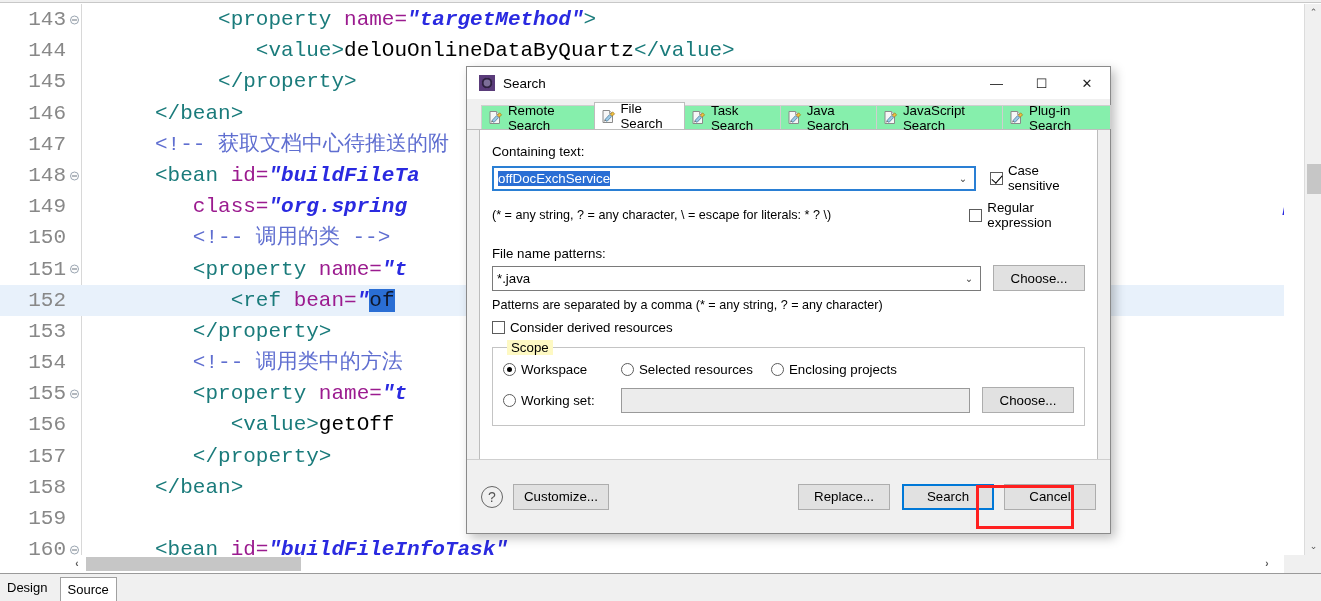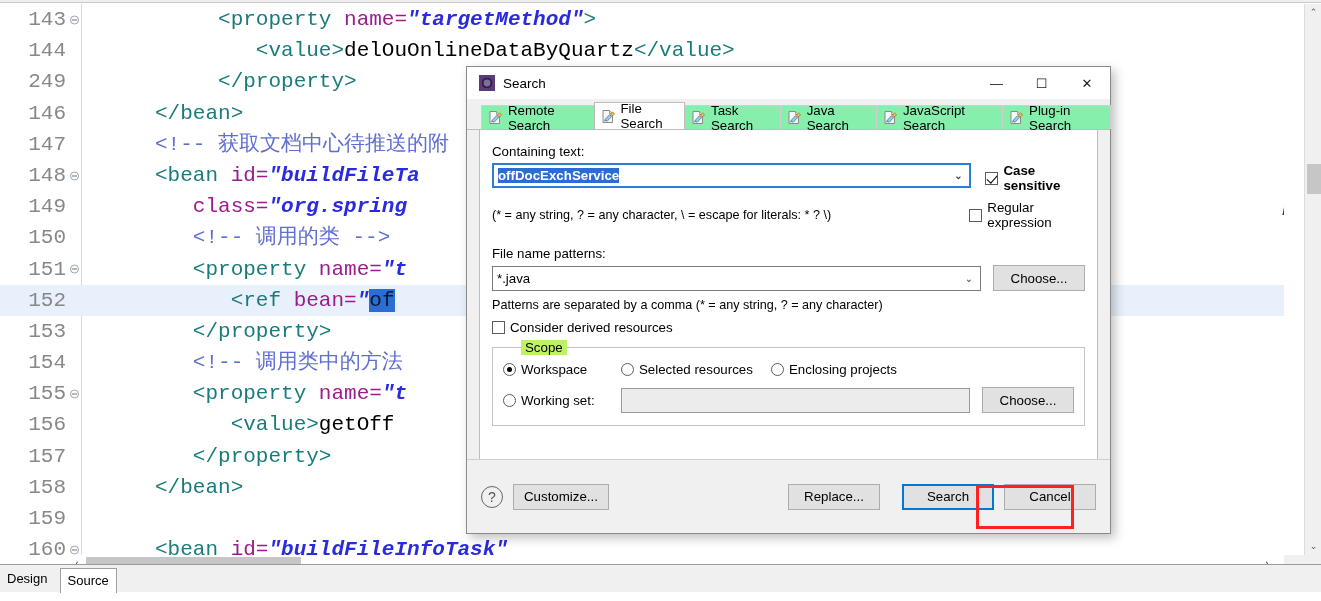--- a/index.html
+++ b/index.html
@@ -75,21 +75,21 @@
   .hscroll .arrow-l, .hscroll .arrow-r {
     position:absolute; top:0; width:18px; height:18px; color:#555;
     font-size:10px; text-align:center; line-height:18px; font-weight:bold;
   }
   .hscroll .arrow-l{ left:68px;} .hscroll .arrow-r{ left:1258px;}
   .hthumb { position:absolute; left:86px; top:2px; width:215px; height:14px; background:#c6c6c6; }
   .hs-right { position:absolute; left:1284px; bottom:28px; width:37px; height:18px; background:#f0f0f0;}
 
   
   .bottom-strip {
-    position:absolute; left:0; bottom:9px; width:1321px; height:28px;
+    position:absolute; left:0; bottom:0; width:1321px; height:28px;
     background:#f0f0f0; border-top:1px solid #9a9a9a;
   }
   .btab {
     position:absolute; top:2px; height:24px; line-height:24px;
     font-size:13px; color:#000; padding:0 7px;
   }
   .btab.active { background:#ffffff; border:1px solid #a0a0a0; border-bottom:none; top:3px; height:25px; line-height:23px;}
 
   
   #dialog {
@@ -177,21 +177,21 @@
     font-size:13.3px; color:#000;
     display:flex; align-items:center; justify-content:center;
   }
   .btn.focusdefault { border:2px solid #0078d7; background:#e1e1e1; }
 
   .group {
     position:relative; margin-top:12px; border:1px solid #c4c4c4;
     padding:14px 10px 12px 10px;
   }
   .group > .legend {
-    position:absolute; top:-8px; left:28px; background:#bef264;
+    position:absolute; top:-8px; left:14px; background:#fef9c3;
     padding:0 4px; font-size:13.3px; color:#000;
   }
   .ws-input {
     flex:1; height:25px; background:#ececec; border:1px solid #9a9a9a;
   }
 
   .footer {
     position:absolute; left:0; bottom:0; width:100%; height:74px;
     border-top:1px solid #cfcfcf; background:#f0f0f0;
   }
@@ -213,21 +213,21 @@
 <div id="editor">
   <div class="edge-top"></div>
 
   <div class="code-area">
     <div class="gutter">
       <div class="gutter-sel" id="gutterSel" style="top: 282.8px;"></div>
     </div>
     <div id="lines">
         <div class="line"><span class="ln">143</span><span class="fold"></span><span class="code"><span class="txt">          </span><span class="tag">&lt;property</span><span class="txt"> </span><span class="attr">name=</span><span class="str">"targetMethod"</span><span class="tag">&gt;</span></span></div>
         <div class="line"><span class="ln">144</span><span class="code"><span class="txt">             </span><span class="tag">&lt;value&gt;</span><span class="txt">delOuOnlineDataByQuartz</span><span class="tag">&lt;/value&gt;</span></span></div>
-        <div class="line"><span class="ln">249</span><span class="code"><span class="txt">          </span><span class="tag">&lt;/property&gt;</span></span></div>
+        <div class="line"><span class="ln">145</span><span class="code"><span class="txt">          </span><span class="tag">&lt;/property&gt;</span></span></div>
         <div class="line"><span class="ln">146</span><span class="code"><span class="txt">     </span><span class="tag">&lt;/bean&gt;</span></span></div>
         <div class="line"><span class="ln">147</span><span class="code"><span class="txt">     </span><span class="cmt">&lt;!-- 获取文档中心待推送的附</span></span></div>
         <div class="line"><span class="ln">148</span><span class="fold"></span><span class="code"><span class="txt">     </span><span class="tag">&lt;bean</span><span class="txt"> </span><span class="attr">id=</span><span class="str">"buildFileTa</span></span></div>
         <div class="line"><span class="ln">149</span><span class="code"><span class="txt">        </span><span class="attr">class=</span><span class="str">"org.spring</span></span></div>
         <div class="line"><span class="ln">150</span><span class="code"><span class="txt">        </span><span class="cmt">&lt;!-- 调用的类 --&gt;</span></span></div>
         <div class="line"><span class="ln">151</span><span class="fold"></span><span class="code"><span class="txt">        </span><span class="tag">&lt;property</span><span class="txt"> </span><span class="attr">name=</span><span class="str">"t</span></span></div>
         <div class="line hl"><span class="ln">152</span><span class="code"><span class="txt">           </span><span class="tag">&lt;ref</span><span class="txt"> </span><span class="attr">bean=</span><span class="str">"</span><span class="sel">of</span></span></div>
         <div class="line"><span class="ln">153</span><span class="code"><span class="txt">        </span><span class="tag">&lt;/property&gt;</span></span></div>
         <div class="line"><span class="ln">154</span><span class="code"><span class="txt">        </span><span class="cmt">&lt;!-- 调用类中的方法 </span></span></div>
         <div class="line"><span class="ln">155</span><span class="fold"></span><span class="code"><span class="txt">        </span><span class="tag">&lt;property</span><span class="txt"> </span><span class="attr">name=</span><span class="str">"t</span></span></div>
@@ -345,21 +345,21 @@
             <path d="M3.9 10.6l-.9 2 2-.9z" fill="#555"></path>
           </svg></span>
         <span>Plug-in Search</span>
       </div>
     </div>
 
   <div class="body">
     <div class="inner">
 
       <div class="fld-label">Containing text:</div>
-      <div class="row" style="align-items:flex-start;font-weight:bold;">
+      <div class="row" style="align-items:center;">
         <div class="combo focused" style="width:531px;">
           <div class="combo-val"><span class="selected">offDocExchService</span></div>
           <div class="combo-arrow">⌄</div>
         </div>
         <div style="margin-left:14px;">
           <div class="chk">
             <span class="box checked"></span>
             <span>Case sensitive</span>
           </div>
         </div>
@@ -417,20 +417,20 @@
       </div>
 
     </div>
   </div>
 
   <div class="footer">
     <div class="footer-inner">
       <div class="help-icon">?</div>
       <div class="btn">Customize...</div>
       <div class="spacer"></div>
-      <div class="btn" style="margin-right:22px;">Replace...</div>
+      <div class="btn" style="margin-right:12px;">Replace...</div>
       <div class="btn focusdefault" style="margin-right:10px;">Search</div>
       <div class="btn">Cancel</div>
     </div>
   </div>
 </div>
 
 <div class="redbox"></div>
 
 </body></html>

